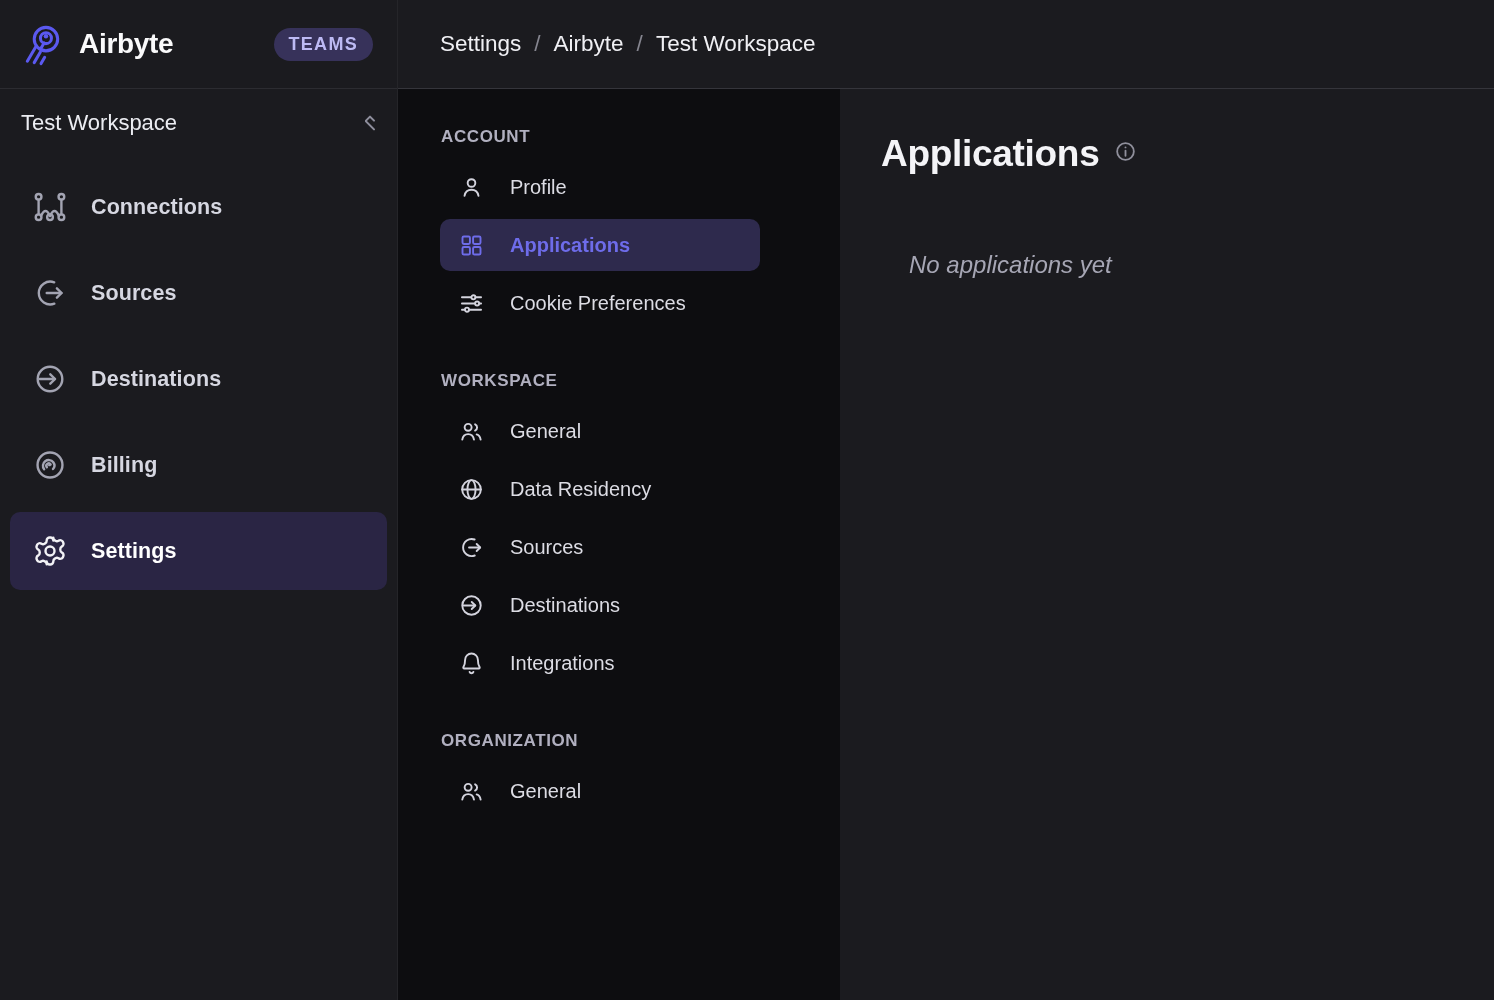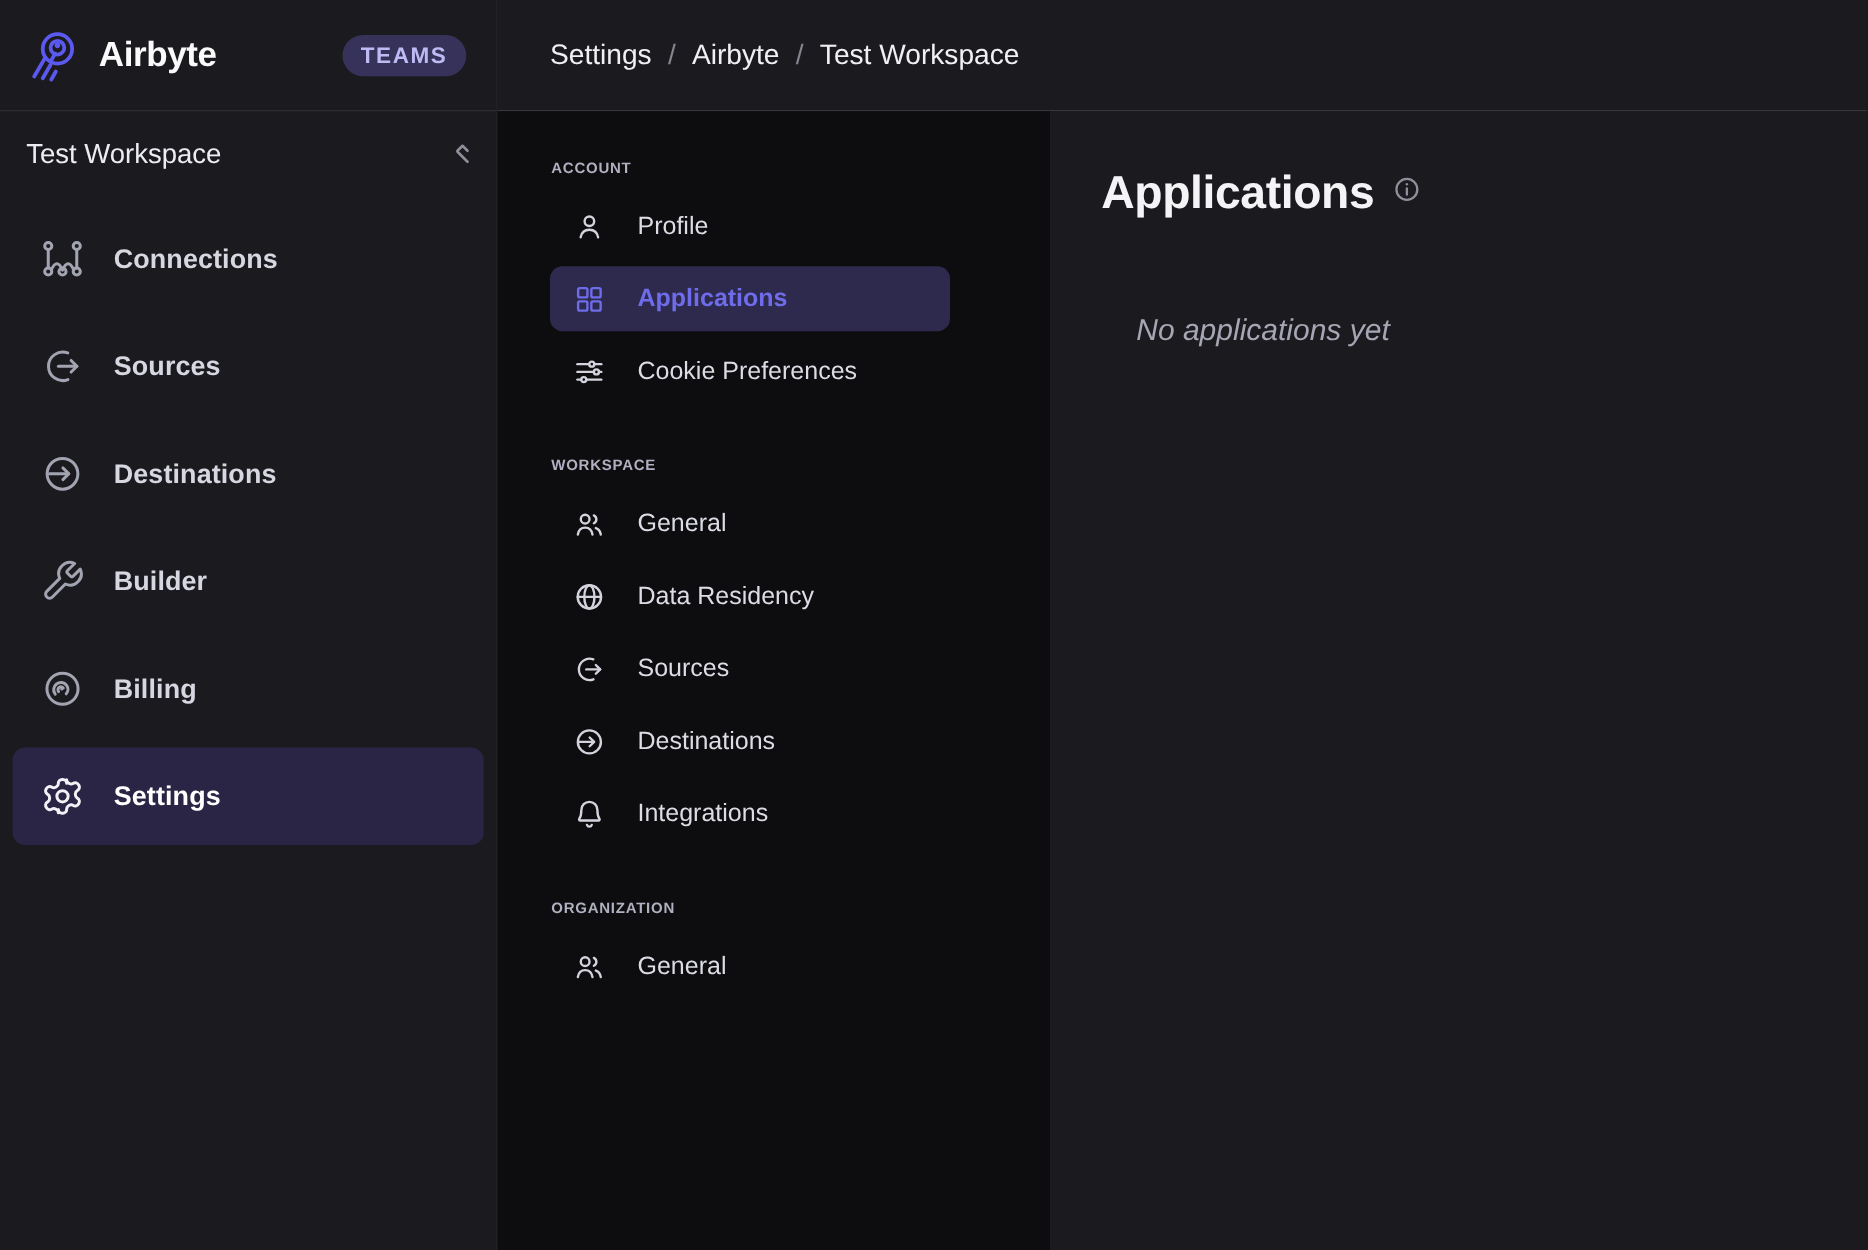--- a/index.html
+++ b/index.html
@@ -37,21 +37,21 @@
   .topbar{height:89px;min-height:89px;border-bottom:1px solid #35353b;display:flex;align-items:center;padding-left:42px;background:#1b1b1f;}
   .breadcrumb{display:flex;align-items:center;gap:13px;font-size:22.5px;}
   .crumb{color:#f0f0f4;cursor:pointer;background:none;border:none;padding:0;font-size:22.5px;}
   .crumb-sep{color:#85858f;}
 
   .content-row{flex:1;display:flex;min-height:0;}
 
   
   .settings-nav{width:442px;min-width:442px;background:#0d0d10;padding:38px 0 0 42px;}
   .nav-section{margin:0 0 42px 0;}
-  .section-title{font-size:12px;font-weight:700;color:#b1b0c0;letter-spacing:0.6px;margin:0 0 14px 1px;}
+  .section-title{font-size:17px;font-weight:700;color:#b1b0c0;letter-spacing:0.6px;margin:0 0 14px 1px;}
   .set-item{display:flex;align-items:center;gap:25px;width:320px;height:52px;border-radius:10px;padding:0 0 0 18px;background:transparent;border:none;cursor:pointer;margin-bottom:6px;}
   .set-item .icon{width:27px;height:27px;color:#d3d3dd;flex:none;}
   .set-label{font-size:20px;font-weight:400;color:#dcdce4;}
   .set-item.active{background:#2e2a4d;}
   .set-item.active .set-label{color:#6e6cea;font-weight:700;}
   .set-item.active .icon{color:#6e6cea;}
 
   
   .content{flex:1;background:#1b1b1f;padding:44px 40px 0 41px;min-width:0;}
   .title-row{display:flex;align-items:center;gap:15px;}
@@ -125,28 +125,20 @@
             <circle cx="12" cy="12" r="8.2"></circle>
             <path d="M5 12h10.2"></path>
             <path d="M12.2 8.9l3.2 3.1-3.2 3.1"></path>
           </svg>
         </span>
         <span class="side-label">Destinations</span>
       </button>
       <button class="side-item">
         <span class="icon">
           <svg viewBox="0 0 24 24" fill="none" stroke="currentColor" stroke-width="1.6" stroke-linecap="round" stroke-linejoin="round">
-            <path d="M14.7 6.3a1 1 0 0 0 0 1.4l1.6 1.6a1 1 0 0 0 1.4 0l3.77-3.77a6 6 0 0 1-7.94 7.94l-6.91 6.91a2.12 2.12 0 0 1-3-3l6.91-6.91a6 6 0 0 1 7.94-7.94l-3.76 3.76z"></path>
-          </svg>
-        </span>
-        <span class="side-label">Builder</span>
-      </button>
-      <button class="side-item">
-        <span class="icon">
-          <svg viewBox="0 0 24 24" fill="none" stroke="currentColor" stroke-width="1.6" stroke-linecap="round" stroke-linejoin="round">
             <circle cx="12" cy="12" r="8.3"></circle>
             <path d="M8.1 14.9c-1.3-1.7-1-4.1.7-5.4 1.7-1.3 4.1-1 5.4.7 1 1.4.9 3.3-.2 4.5"></path>
             <path d="M9.9 13.5c-.5-.7-.4-1.7.3-2.2.7-.5 1.7-.4 2.2.3"></path>
             <circle cx="11.6" cy="12.1" r="0.8" fill="currentColor" stroke="none"></circle>
           </svg>
         </span>
         <span class="side-label">Billing</span>
       </button>
       <button class="side-item active">
         <span class="icon">

